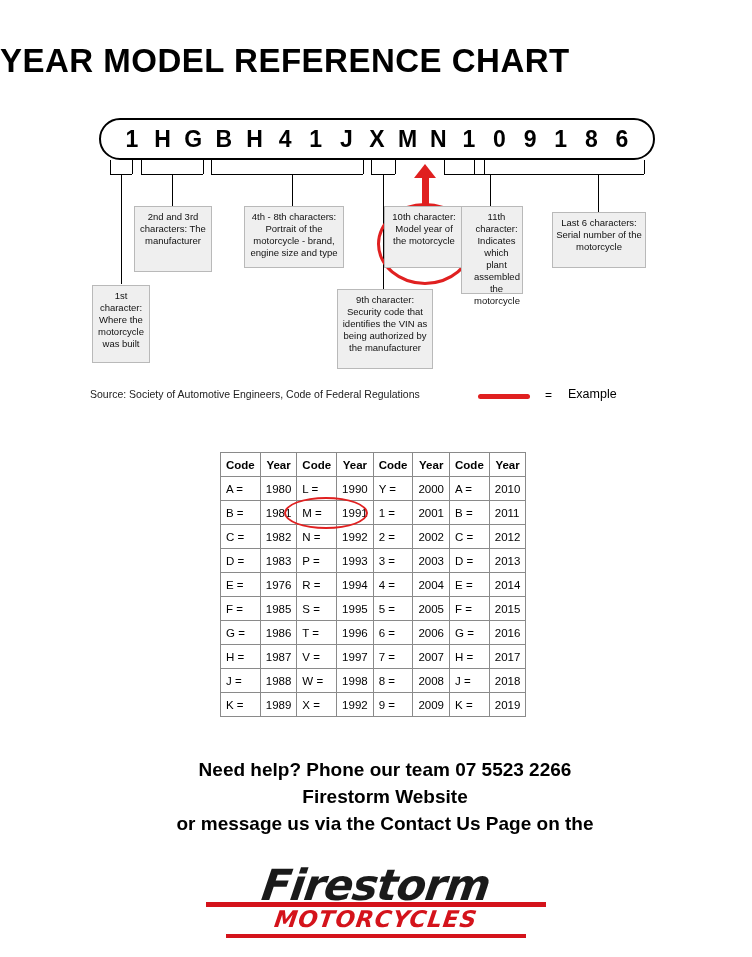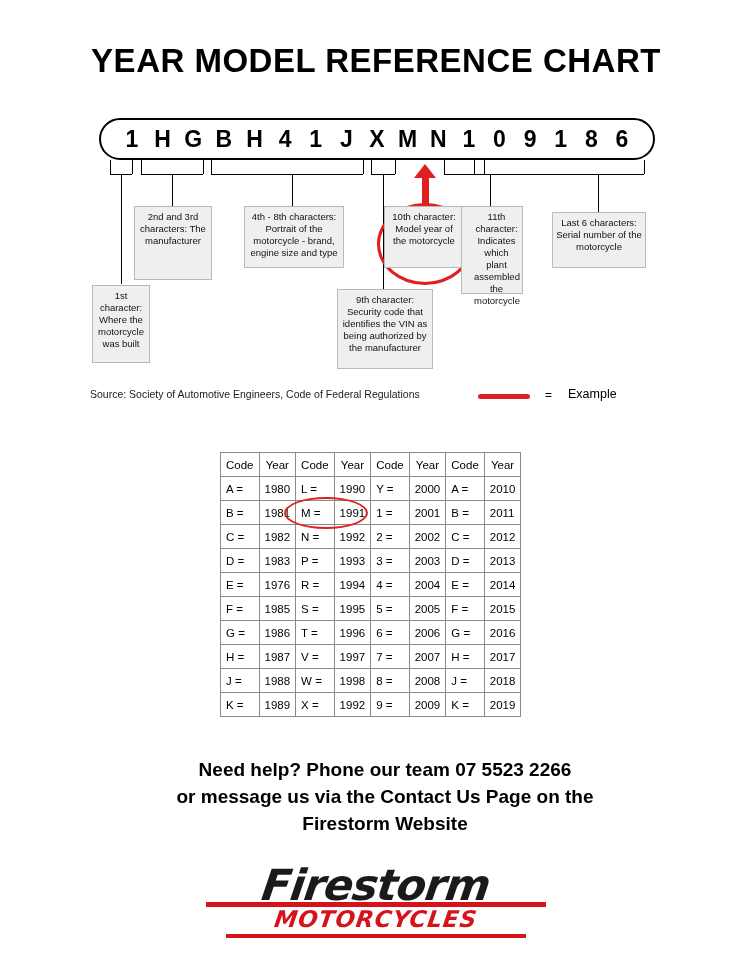--- a/index.html
+++ b/index.html
@@ -15,21 +15,20 @@
     color: #000;
     overflow: hidden;
   }
 
   
   .title {
     position: absolute;
     top: 42px;
     left: 0;
     width: 752px;
-    text-align: center;
     font-size: 33px;
     font-weight: bold;
     letter-spacing: 0.5px;
   }
 
   
   .vin-box {
     position: absolute;
     top: 118px;
     left: 99px;
@@ -127,21 +126,21 @@
   }
   .code-table th, .code-table td {
     border: 1px solid #8a8a8a;
     padding: 2px 5px;
     height: 24px;
     text-align: left;
     white-space: nowrap;
     background: #fff;
   }
   .code-table th {
-    font-weight: normal;
+    font-weight: bold;
     text-align: center;
     font-size: 11.5px;
   }
   .code-table td.code { width: 36px; }
   .code-table td.year { width: 34px; text-align: left; }
 
   .table-ellipse {
     position: absolute;
     border: 2.5px solid #e02020;
     border-radius: 50%;
@@ -256,21 +255,21 @@
 <div class="line hline" style="left:484px; top:174px; width:160px;"></div>
 <div class="line vline" style="left:644px; top:160px; height:14px;"></div>
 <div class="line vline" style="left:598px; top:174px; height:38px;"></div>
 
 <div class="red-ellipse" style="left:377px; top:203px; width:96px; height:82px;"></div>
 <div class="red-arrow-shaft" style="left:422px; top:178px; height:32px;"></div>
 <div class="red-arrow-head" style="left:414px; top:164px;"></div>
 
 <div class="callout" style="left:92px; top:285px; width:58px; height:78px;">1st character: Where the motorcycle was built</div>
 
-<div class="callout" style="left:134px; top:206px; width:78px; height:74px;">2nd and 3rd characters: The manufacturer</div>
+<div class="callout" style="left:134px; top:206px; width:78px; height:66px;">2nd and 3rd characters: The manufacturer</div>
 
 <div class="callout" style="left:244px; top:206px; width:100px; height:62px;">4th - 8th characters: Portrait of the motorcycle - brand, engine size and type</div>
 
 <div class="callout" style="left:337px; top:289px; width:96px; height:80px;">9th character: Security code that identifies the VIN as being authorized by the manufacturer</div>
 
 <div class="callout" style="left:384px; top:206px; width:80px; height:62px;">10th character: Model year of the motorcycle</div>
 
 <div class="callout" style="left:461px; top:206px; width:62px; height:88px;padding-left:12px;">11th character: Indicates which plant assembled the motorcycle</div>
 
 <div class="callout" style="left:552px; top:212px; width:94px; height:56px;">Last 6 characters: Serial number of the motorcycle</div>
@@ -394,22 +393,22 @@
       <td class="code">K =</td>
       <td class="year">2019</td>
     </tr>
   </tbody>
 </table>
 
 <div class="table-ellipse" style="left:284px; top:497px; width:84px; height:32px;"></div>
 
 <div class="footer">
   <div>Need help?  Phone our team 07 5523 2266</div>
+  <div>Firestorm Website</div>
   <div>or message us via the Contact Us Page on the</div>
-  <div>Firestorm Website</div>
 </div>
 
 <div class="logo-wrap">
   <div class="logo-bar" style="left:10px; top:44px; width:340px;"></div>
   <div class="logo-word1">Firestorm</div>
   <div class="logo-word2">MOTORCYCLES</div>
   <div class="logo-bar" style="left:30px; top:76px; width:300px; height:4px;"></div>
 </div>
 
 </body></html>

